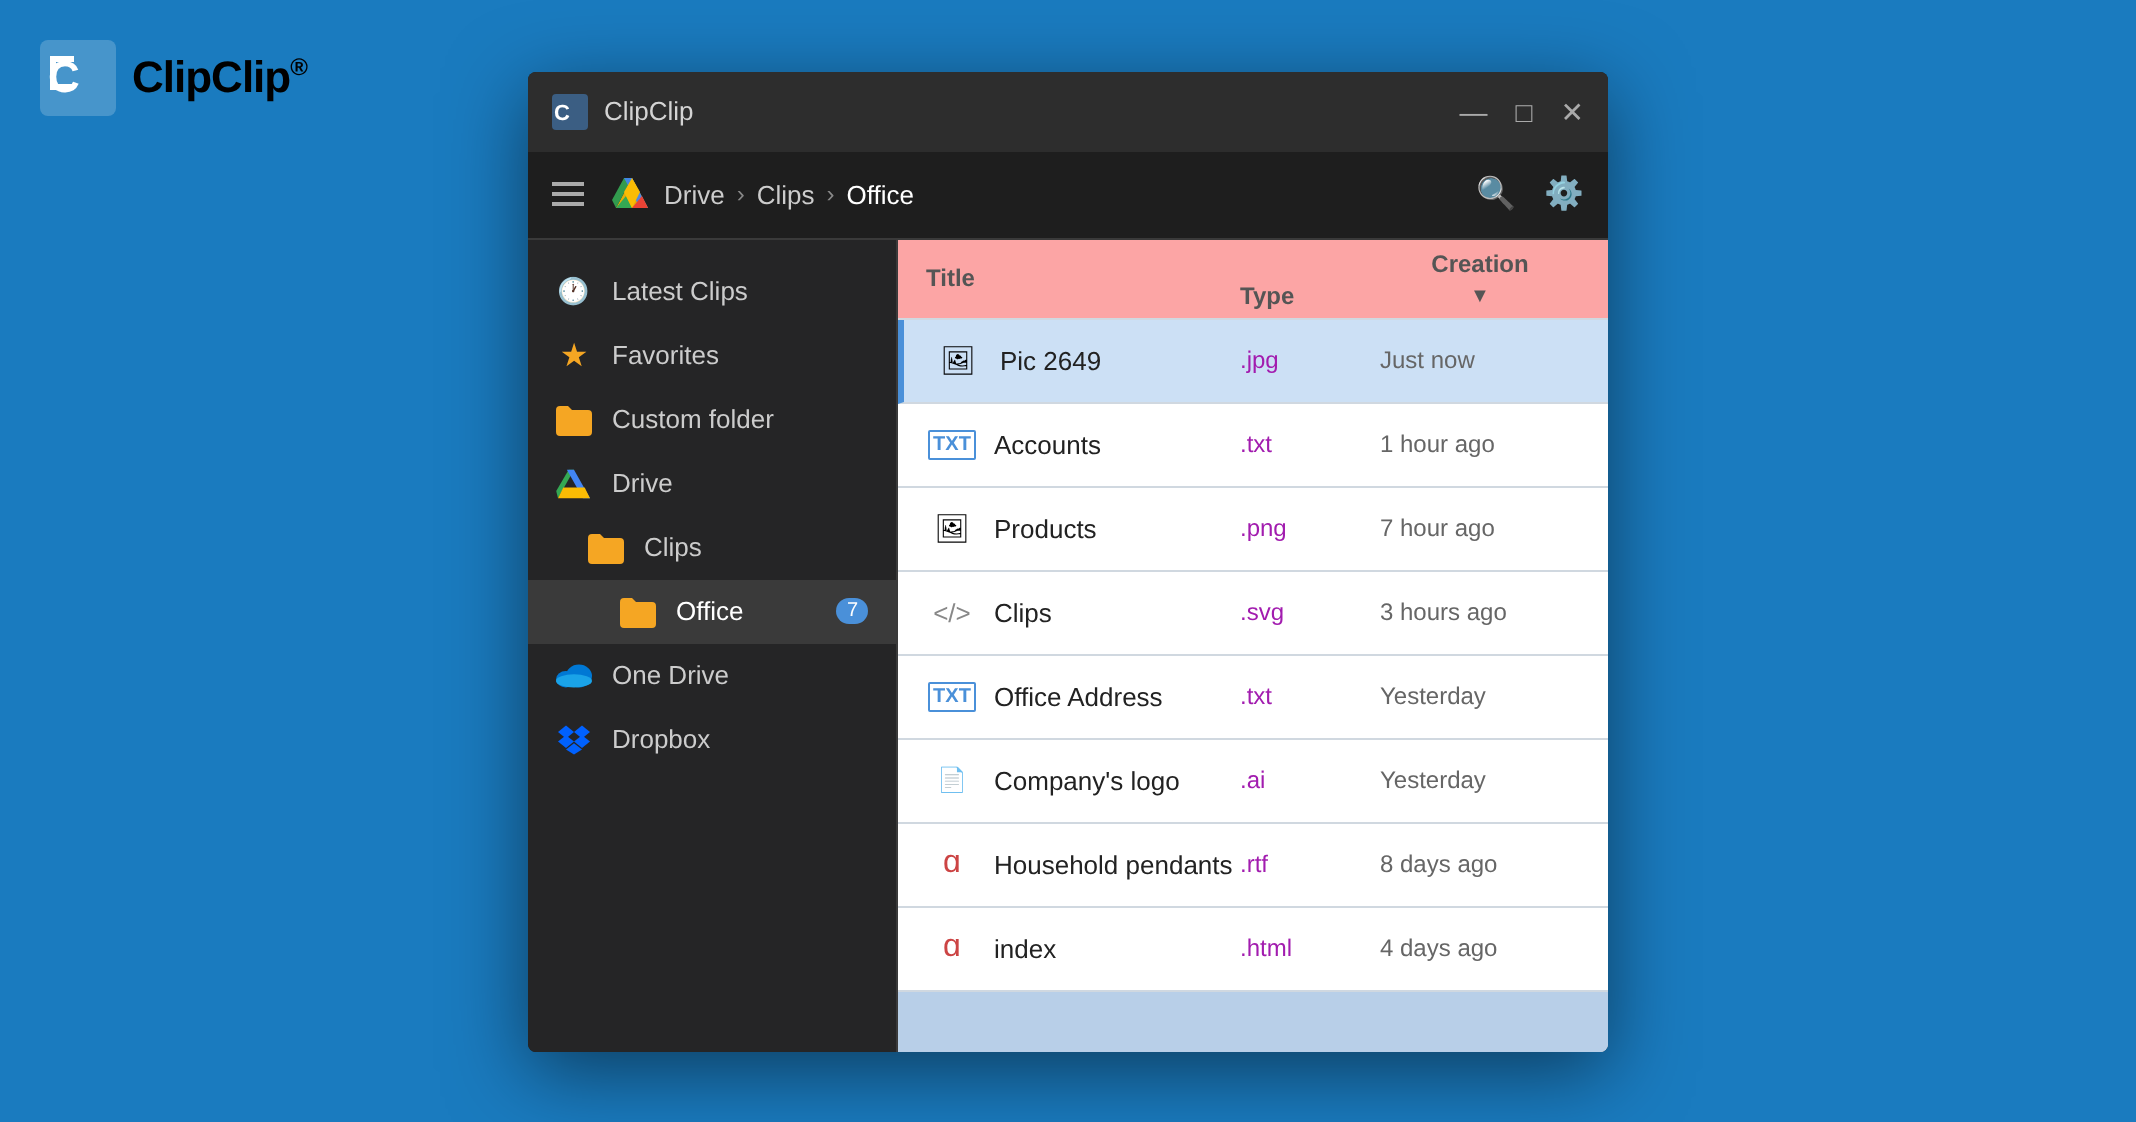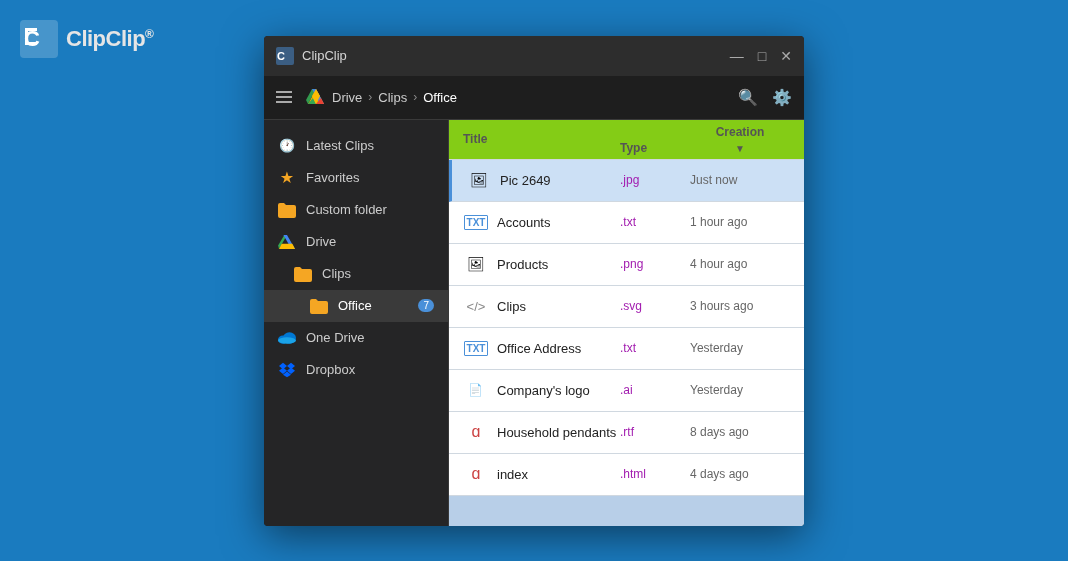--- a/index.html
+++ b/index.html
@@ -24,21 +24,21 @@
       gap: 8px;
       color: white;
     }
     .brand-logo {
       width: 38px;
       height: 38px;
     }
     .brand-name {
       font-size: 22px;
       font-weight: 700;
-      color: #e5e5e5;
+      color: #000000;
       letter-spacing: -0.5px;
     }
     .brand-name sup {
       font-size: 12px;
     }
 
     
     .window {
       width: 540px;
       height: 490px;
@@ -189,21 +189,21 @@
       display: flex;
       flex-direction: column;
       overflow: hidden;
     }
     .file-header {
       display: flex;
       align-items: center;
       padding: 17px 14px;
       height: 40px;
       border-bottom: 1px solid #d0d8e0;
-      background: #84cc16;
+      background: #fca5a5;
       flex-shrink: 0;
     }
     .file-header-col {
       font-size: 12px;
       color: #555;
       font-weight: 600;
     }
     .col-title { flex: 1; }
     .col-type { width: 70px; margin-top: 17px; }
     .col-creation { width: 100px; display: flex; align-items: center; gap: 4px; flex-direction: column; }
@@ -430,21 +430,21 @@
     <div class="f-name">Accounts</div>
     <div class="f-type">.txt</div>
     <div class="f-date">1 hour ago</div>
   </div>
           <div class="file-row">
     <div class="f-icon">
               <span class="icon-img">🖼</span>
             </div>
     <div class="f-name">Products</div>
     <div class="f-type">.png</div>
-    <div class="f-date">4 hour ago</div>
+    <div class="f-date">7 hour ago</div>
   </div>
           <div class="file-row">
     <div class="f-icon">
               <span class="icon-code" style="font-size:13px;color:#888;">&lt;/&gt;</span>
             </div>
     <div class="f-name">Clips</div>
     <div class="f-type">.svg</div>
     <div class="f-date">3 hours ago</div>
   </div>
           <div class="file-row">

